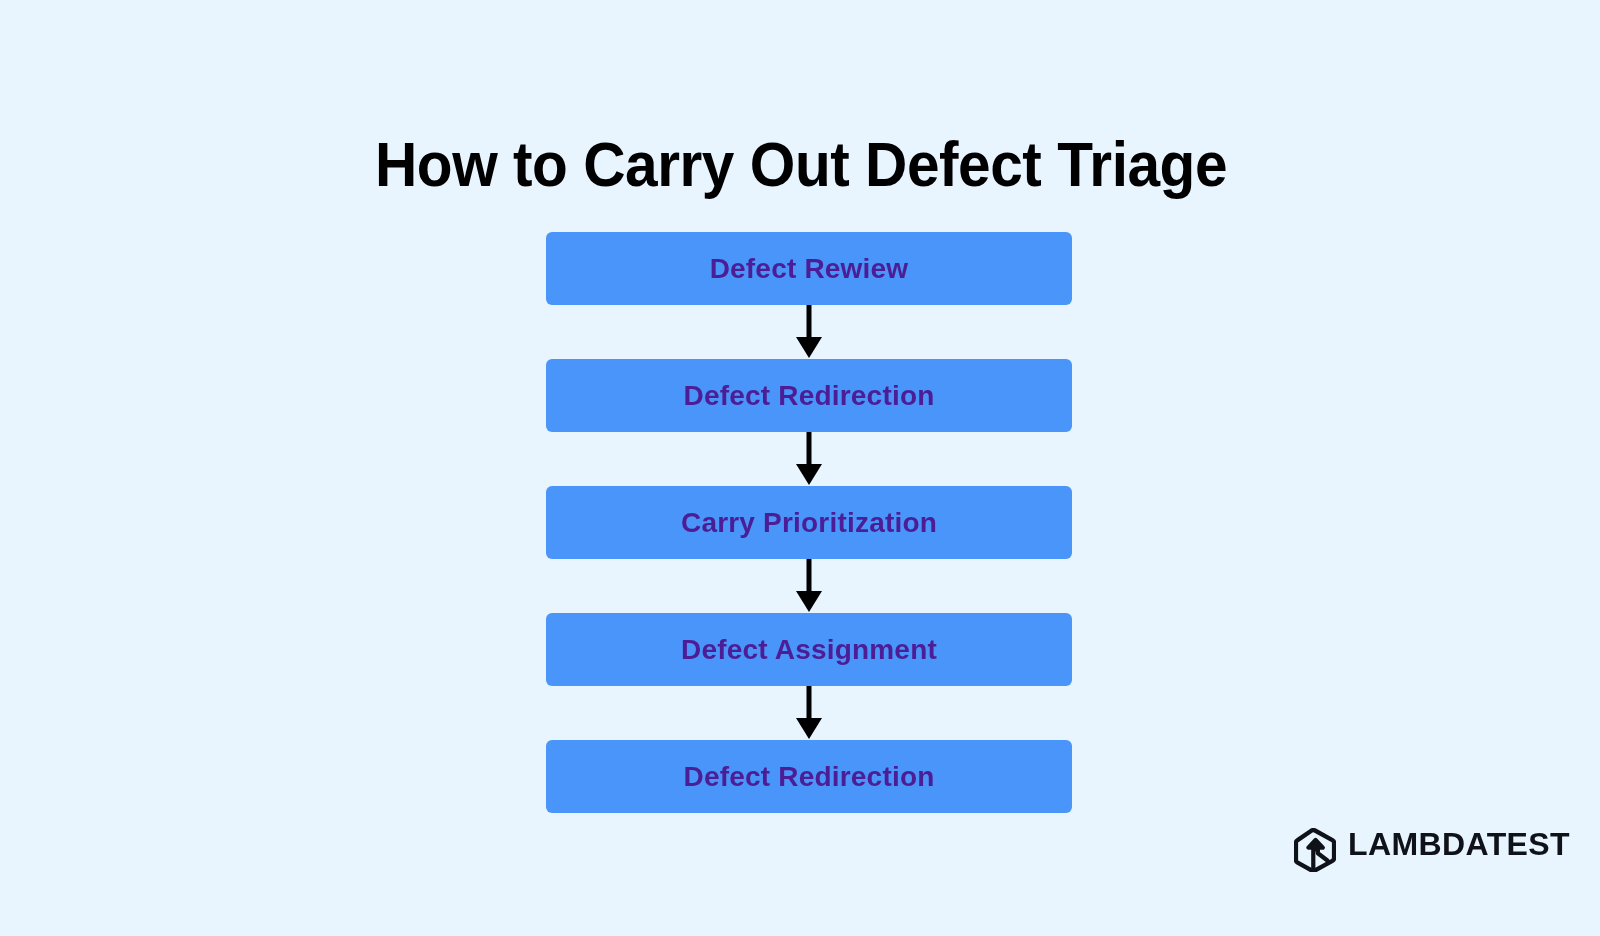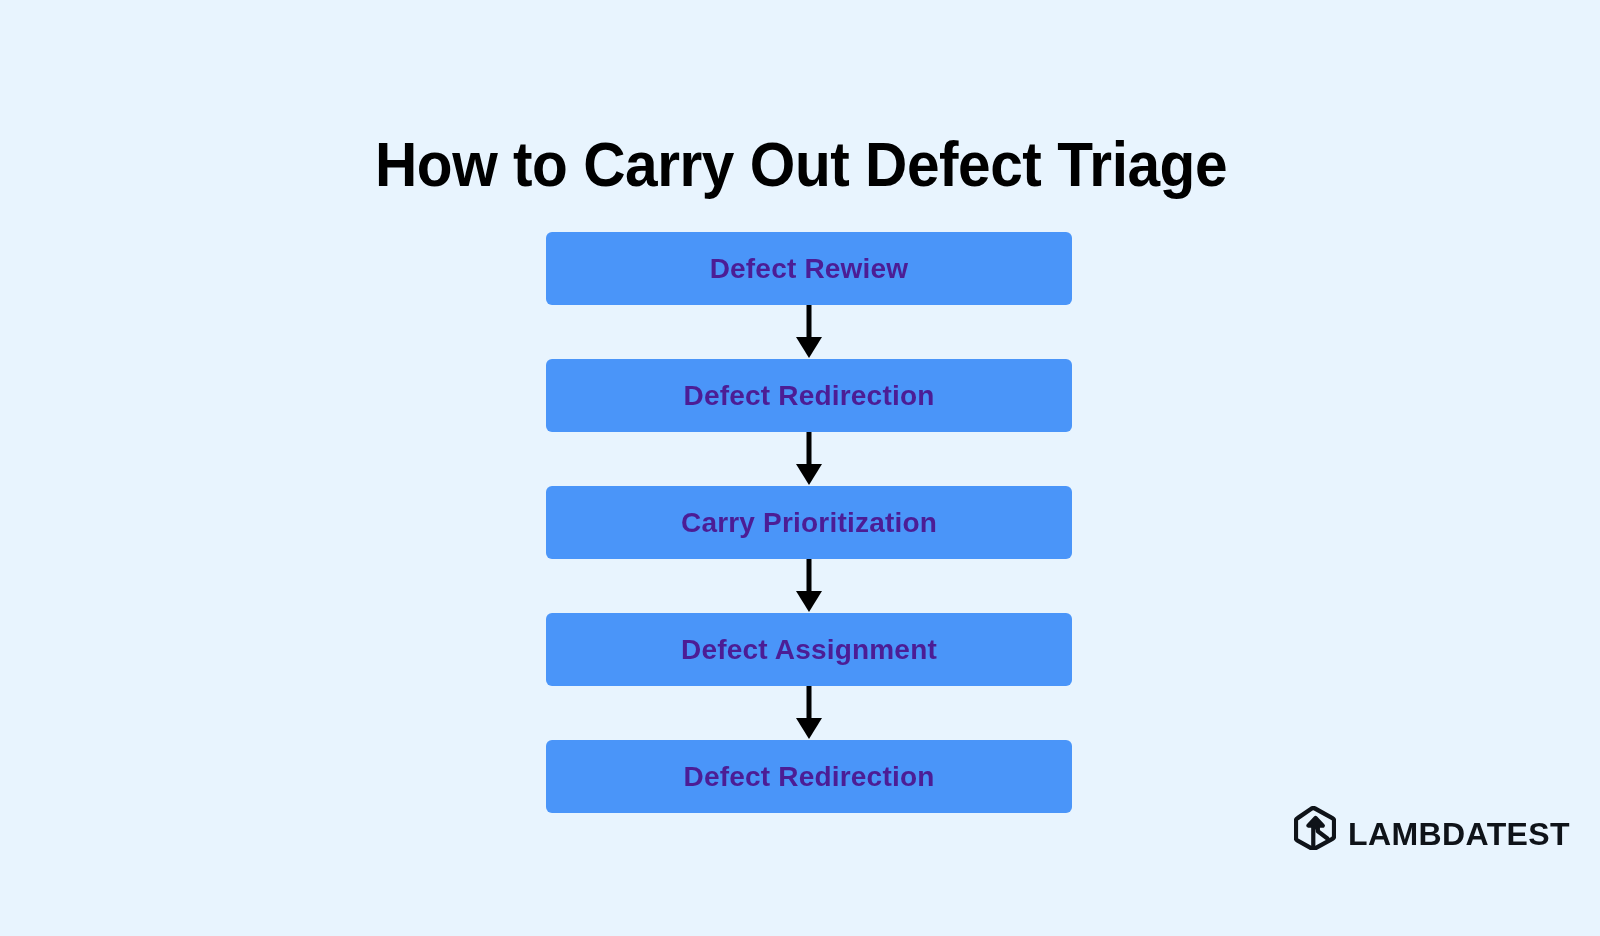--- a/index.html
+++ b/index.html
@@ -78,23 +78,23 @@
     left: 50%;
     top: 0;
     transform: translateX(-50%);
     display: block;
   }
 
   
   .brand {
     position: absolute;
     left: 1278px;
-    top: 806px;
+    top: 828px;
     display: flex;
-    align-items: flex-end;
+    align-items: flex-start;
     gap: 12px;
   }
   .brand-mark {
     width: 42px;
     height: 44px;
     display: block;
   }
   .brand-name {
     font-family: "Liberation Sans", "DejaVu Sans", sans-serif;
     font-size: 32px;

